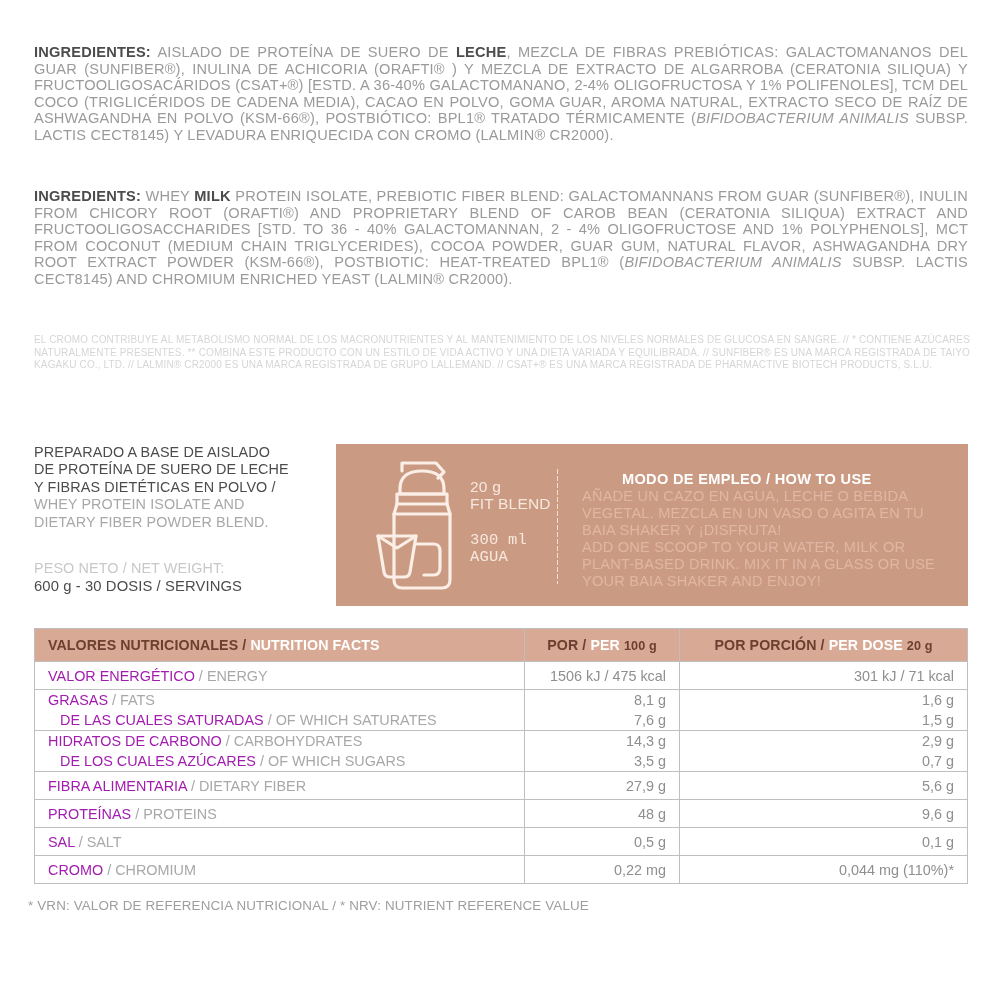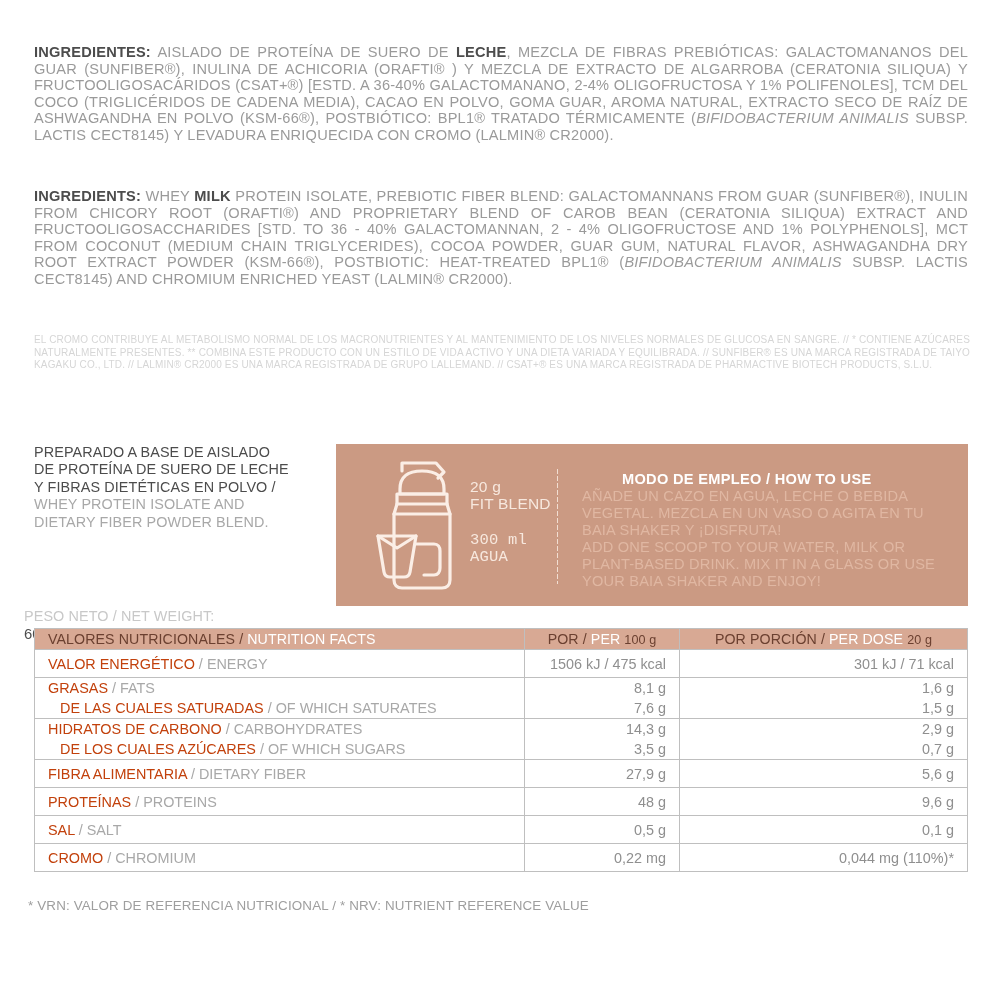--- a/index.html
+++ b/index.html
@@ -79,23 +79,22 @@
     letter-spacing: 0.1px;
   }
   .product-desc .line-en {
     color: #a8a8a8;
     font-size: 14.4px;
     line-height: 17.4px;
     letter-spacing: 0.1px;
   }
   .net-weight {
     position: absolute;
-    left: 24px; top: 130px;
+    left: 34px; top: 130px;
     width: 300px;
-    margin-top: 48px;
   }
   .net-weight .nw-label {
     color: #c8c8c8;
     font-size: 14.4px;
     line-height: 17.4px;
     letter-spacing: 0.1px;
   }
   .net-weight .nw-value {
     color: #4c4c4c;
     font-size: 14.8px;
@@ -176,22 +175,22 @@
     table-layout: fixed;
   }
   .nutrition-table th,
   .nutrition-table td {
     border: 1px solid #bfbfbf;
     padding: 0;
     vertical-align: middle;
   }
   .nutrition-table thead th {
     background: #d8a994;
-    height: 21px;
-    font-weight: normal;
+    height: 33px;
+    font-weight: bold;
     font-size: 14.2px;
     letter-spacing: 0.1px;
   }
   .th-name { text-align: left; padding-left: 13px !important; color: #ffffff; }
   .th-name .es { color: #6b4030; }
   .th-name .en { color: #ffffff; }
   .th-col  { text-align: center; }
   .th-col .es { color: #6b4030; }
   .th-col .en { color: #ffffff; }
   .th-col .unit { color: #6b4030; font-size: 12.6px; }
@@ -202,21 +201,21 @@
 
   .nutrition-table tbody td { height: 28px; }
   .row-tall td { height: 44px; }
 
   .cell-name {
     padding-left: 13px !important;
     font-size: 14.4px;
     line-height: 20px;
     color: #a8a8a8;
   }
-  .cell-name .es { color: #c2410c; }
+  .cell-name .es { color: #a21caf; }
   .cell-name .en { color: #a8a8a8; }
   .cell-name .sub { padding-left: 12px; display: block; }
 
   .cell-val {
     text-align: right;
     padding-right: 13px !important;
     font-size: 14.4px;
     line-height: 20px;
     color: #8f8f8f;
   }

